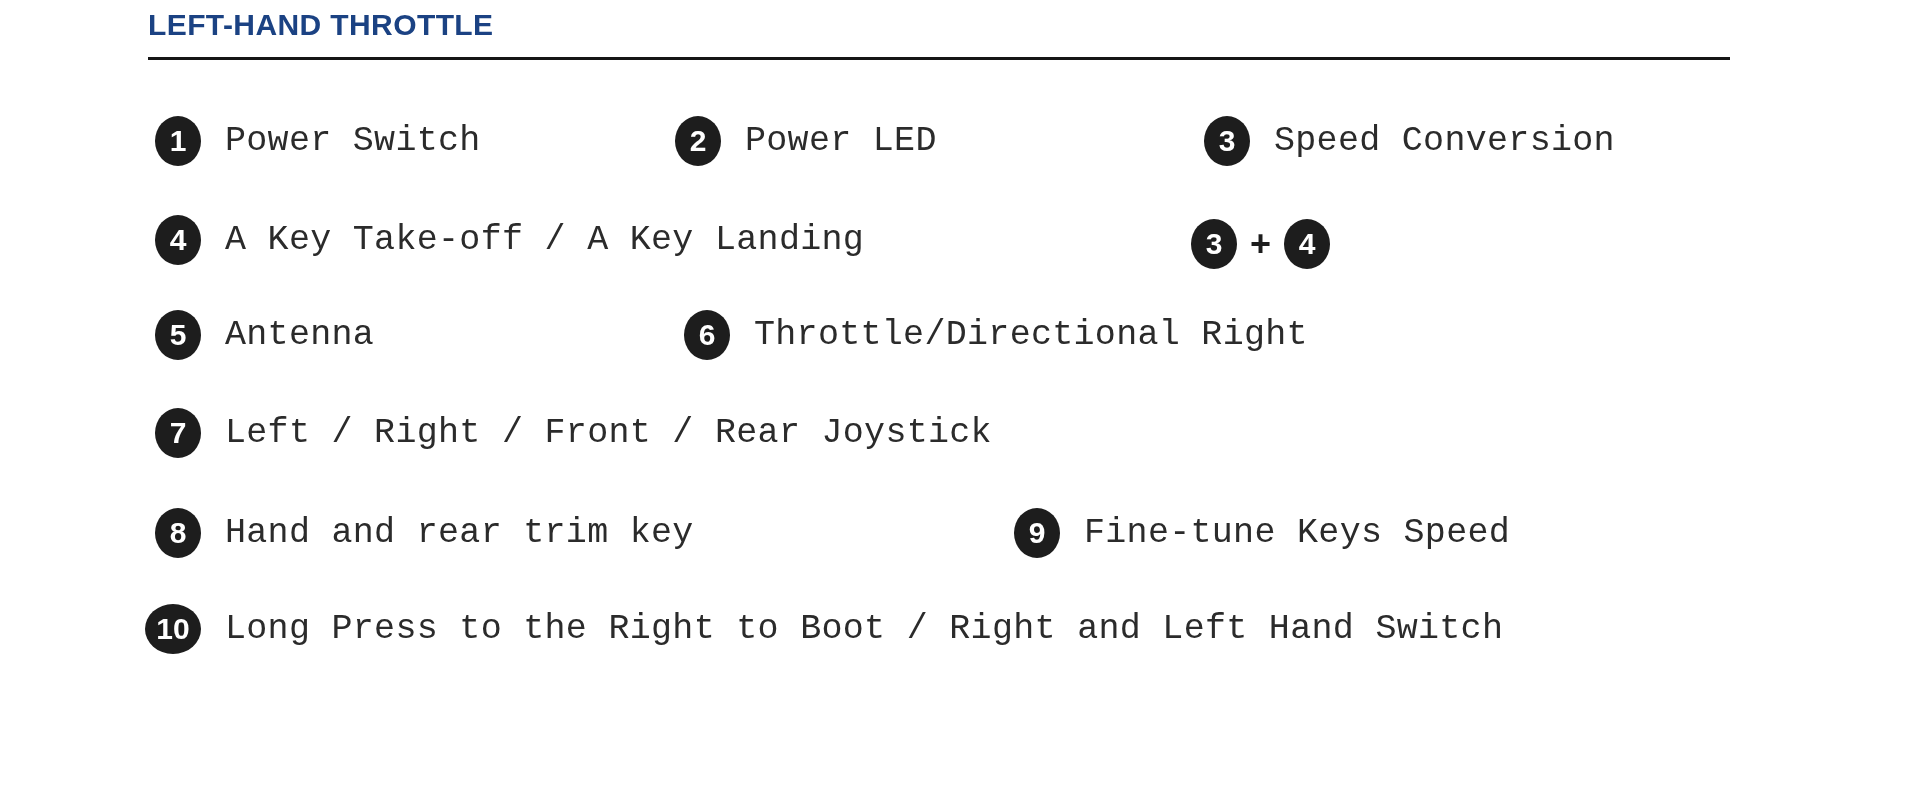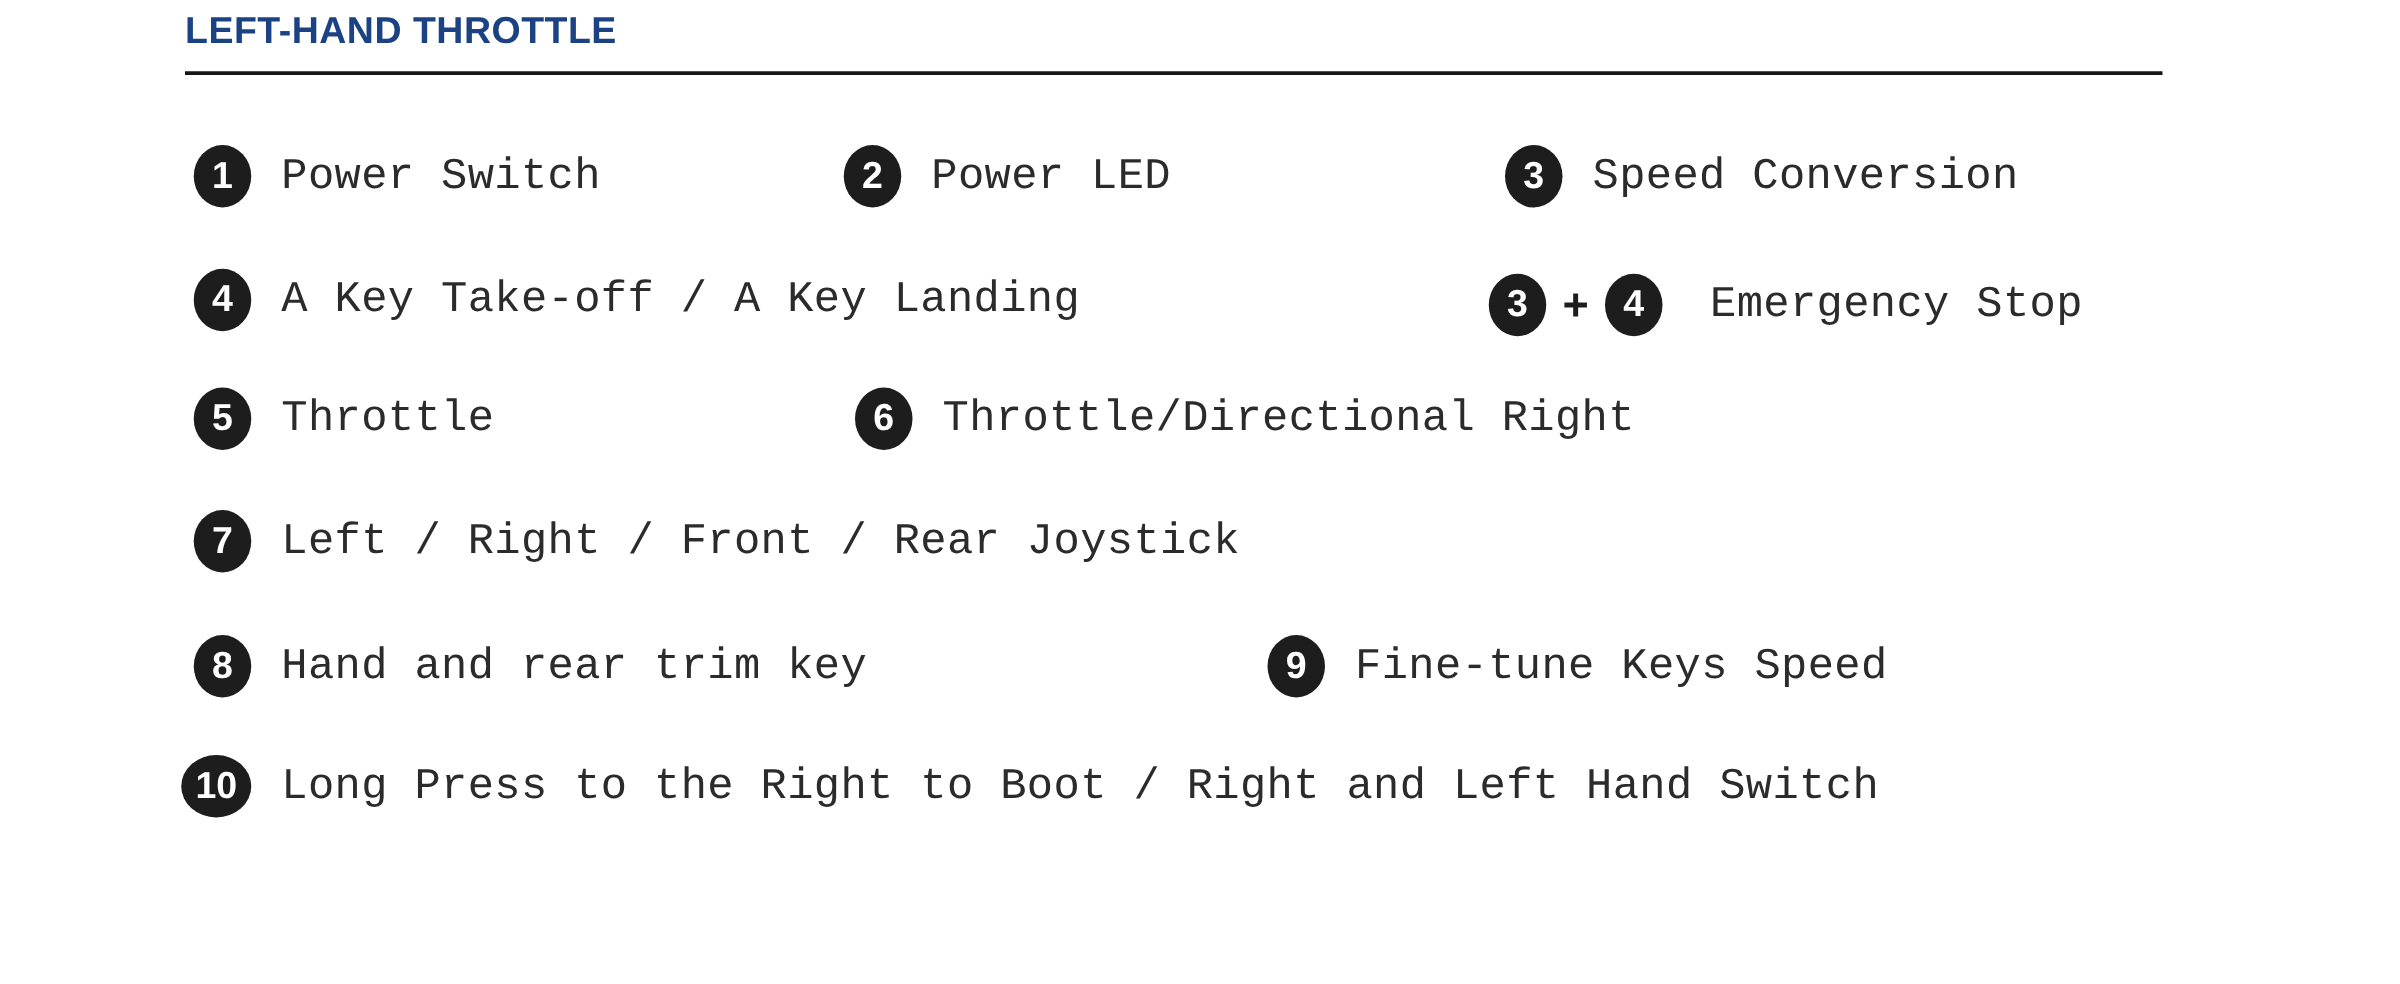--- a/index.html
+++ b/index.html
@@ -100,26 +100,25 @@
   </div>
 
   <div class="item" style="left:155px; top:215px;">
     <span class="badge">4</span>
     <span class="label">A Key Take-off / A Key Landing</span>
   </div>
   <div class="item combo" style="left:1191px; top:219px;">
     <span class="badge">3</span>
     <span class="plus">+</span>
     <span class="badge">4</span>
-    <span class="label">Emergency Stop</span>
   </div>
 
   <div class="item" style="left:155px; top:310px;">
     <span class="badge">5</span>
-    <span class="label">Throttle</span>
+    <span class="label">Antenna</span>
   </div>
   <div class="item" style="left:684px; top:310px;">
     <span class="badge">6</span>
     <span class="label">Throttle/Directional Right</span>
   </div>
 
   <div class="item" style="left:155px; top:408px;">
     <span class="badge">7</span>
     <span class="label">Left / Right / Front / Rear Joystick</span>
   </div>

